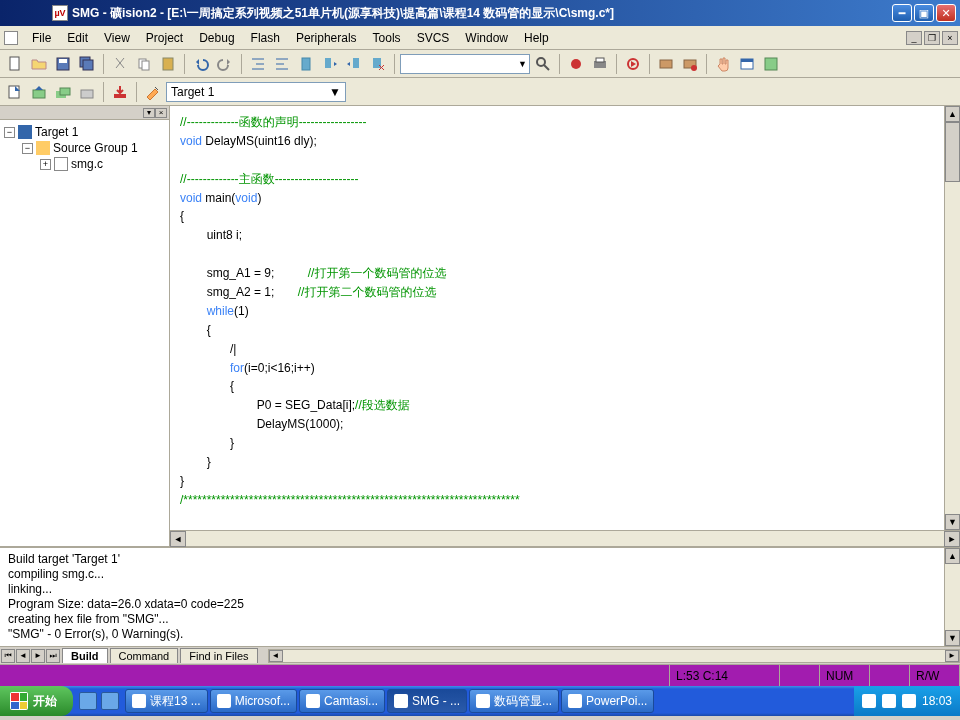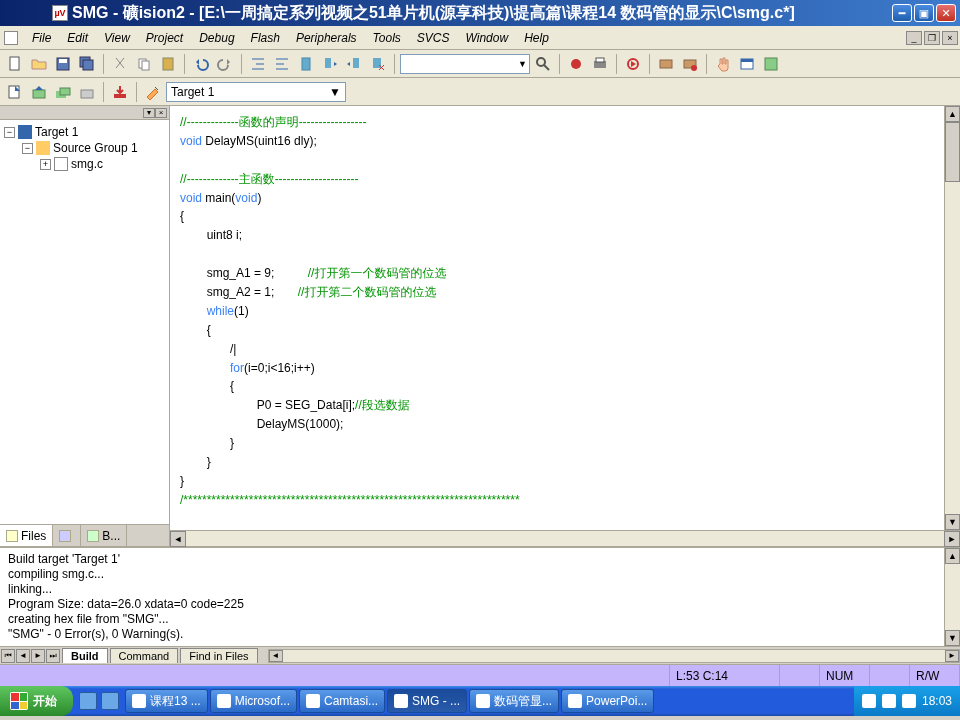--- a/index.html
+++ b/index.html
@@ -1,25 +1,25 @@
 <!DOCTYPE html>
 <html><head>
 <meta charset="utf-8">
 <style>
 * { margin: 0; padding: 0; box-sizing: border-box; font-family: "Microsoft YaHei", SimSun, Arial, sans-serif; font-size: 12px; }
 body { background: #d4d0c8; width: 960px; height: 720px; overflow: hidden; }
 .title-bar { background: linear-gradient(to right, #0a246a, #3d7bcc); color: #fff; height: 26px; display: flex; align-items: center; padding: 0 4px; }
 .title-bar .icon { width: 16px; height: 16px; background: #fff; border: 1px solid #888; margin-right: 4px; display: inline-flex; align-items: center; justify-content: center; color: #b00; font-weight: bold; font-size: 9px; margin-left: 48px; }
-.title-bar .title-text { flex: 1; font-weight: bold; font-size: 16px; white-space: nowrap; overflow: hidden; }
+.title-bar .title-text { flex: 1; font-weight: bold; font-size: 12px; white-space: nowrap; overflow: hidden; }
 .title-bar .win-btns { display: flex; gap: 2px; }
 .title-bar .win-btn { width: 20px; height: 18px; background: linear-gradient(#4a8ce0,#1f5fb0); border: 1px solid #fff; border-radius: 3px; display: flex; align-items: center; justify-content: center; color: #fff; font-size: 11px; cursor: pointer; }
 .title-bar .win-btn.close { background: linear-gradient(#e87070,#c03020); }
 .menu-bar { background: #ece9d8; height: 24px; display: flex; align-items: center; padding-left: 4px; border-bottom: 1px solid #aca899; position: relative; }
 .menu-bar .sm-icon { width: 14px; height: 14px; background: #fff; border: 1px solid #888; margin-right: 6px; display: inline-block; }
-.menu-item { padding: 2px 8px; cursor: pointer; font-style: italic; }
+.menu-item { padding: 2px 8px; cursor: pointer; }
 .menu-bar .mdi-btns { position: absolute; right: 2px; display: flex; gap: 2px; }
 .menu-bar .mdi-btn { width: 16px; height: 14px; background: #d4d0c8; border: 1px solid #888; display: flex; align-items: center; justify-content: center; font-size: 9px; cursor: pointer; }
 .toolbar { background: #ece9d8; height: 28px; display: flex; align-items: center; padding: 0 4px; border-bottom: 1px solid #aca899; gap: 2px; }
 .tbtn { width: 22px; height: 22px; display: flex; align-items: center; justify-content: center; cursor: pointer; border: 1px solid transparent; }
 .tbtn svg { width: 16px; height: 16px; }
 .tsep { width: 1px; height: 20px; background: #aca899; margin: 0 3px; }
 .tcombo { width: 130px; height: 20px; border: 1px solid #7f9db9; background: #fff; display: flex; align-items: center; padding: 0 2px; }
 .tcombo .dd { margin-left: auto; font-size: 9px; }
 .toolbar2 { background: #ece9d8; height: 28px; display: flex; align-items: center; padding: 0 4px; border-bottom: 1px solid #aca899; gap: 2px; }
 .tcombo2 { width: 180px; height: 20px; border: 1px solid #7f9db9; background: #fff; display: flex; align-items: center; padding: 0 4px; }
@@ -54,21 +54,21 @@
 .out-vscroll { position: absolute; right: 0; top: 0; bottom: 0; width: 16px; background: #d4d0c8; border-left:1px solid #aca899;}
 .out-vscroll .arrow { height: 16px; border: 1px solid #888; background: #d4d0c8; display:flex;align-items:center;justify-content:center;font-size:9px;}
 .out-vscroll .track { height: calc(100% - 32px); background: #ece9d8; }
 .output-tabs { height: 18px; background: #d4d0c8; display: flex; align-items: center; border-top: 1px solid #aca899; }
 .navbtn { width: 14px; height: 14px; border: 1px solid #888; display: flex; align-items: center; justify-content: center; font-size: 8px; margin-left:1px;}
 .otab { padding: 1px 8px; border: 1px solid #888; border-bottom: none; background: #ece9d8; font-size: 11px; margin-left:2px; cursor:pointer;}
 .otab.active { background: #fff; font-weight: bold; }
 .output-tabs .hscroll { flex:1; margin-left:10px; background:#ece9d8; height:14px; border:1px solid #aca899; display:flex;}
 .output-tabs .hscroll .arrow{ width:14px;border:1px solid #888;background:#d4d0c8;display:flex;align-items:center;justify-content:center;font-size:8px;}
 .output-tabs .hscroll .tr{flex:1;}
-.status-bar { height: 22px; background: #c4b5fd; border-top: 1px solid #aca899; display: flex; align-items: center; font-size: 11px; }
+.status-bar { height: 22px; background: #a21caf; border-top: 1px solid #aca899; display: flex; align-items: center; font-size: 11px; }
 .status-cell { border-right: 1px solid #aca899; height: 100%; display: flex; align-items: center; padding: 0 6px; }
 .taskbar { height: 30px; background: linear-gradient(to bottom, #3d91e6, #225bdb 10%, #225bdb 90%, #1a4aa8); display: flex; align-items: center; }
 .start-btn { height: 100%; background: linear-gradient(to bottom, #5fc65f, #2a8a2a); color: #fff; font-weight: bold; padding: 0 16px 0 10px; display: flex; align-items: center; gap: 5px; border-radius: 0 12px 12px 0; cursor:pointer;}
 .start-btn .flag { width: 18px; height: 18px; background: #fff; border-radius: 2px; display:grid; grid-template-columns:1fr 1fr;grid-template-rows:1fr 1fr;gap:1px;padding:1px;}
 .start-btn .flag div:nth-child(1){background:#e33;}
 .start-btn .flag div:nth-child(2){background:#3a3;}
 .start-btn .flag div:nth-child(3){background:#36c;}
 .start-btn .flag div:nth-child(4){background:#ec3;}
 .ql { display:flex; gap:4px; margin-left:6px;}
 .ql .q { width:18px;height:18px;background:#6aa8e8;border:1px solid #2a5a9a;border-radius:2px;}
@@ -318,34 +318,20 @@
         </div>
       <div class="tree-node l2">
           <span class="expand">−</span>
           <span class="ticon" style="background:#fc6"></span>
           <span class="label">Source Group 1</span>
         </div>
       <div class="tree-node l3">
           <span class="expand">+</span>
           <span class="ticon" style="background:#fff;border:1px solid #888"></span>
           <span class="label">smg.c</span>
-        </div>
-    </div>
-    <div class="proj-tabs">
-      <div class="ptab active">
-          <span class="pi"></span>
-          <span>Files</span>
-        </div>
-      <div class="ptab">
-          <span class="pi" style="background:#ccf"></span>
-          <span></span>
-        </div>
-      <div class="ptab">
-          <span class="pi" style="background:#cfc"></span>
-          <span>B...</span>
         </div>
     </div>
   </div>
 
   <div class="editor">
     <div class="code-area"><span class="cm">//-------------</span><span class="cm">函数的声明</span><span class="cm">-----------------</span>
 <span class="kw">void</span><span> DelayMS(uint16 dly);</span>
 <span></span>
 <span class="cm">//-------------</span><span class="cm">主函数</span><span class="cm">---------------------</span>
 <span class="kw">void</span><span> main(</span><span class="kw">void</span><span>)</span>

